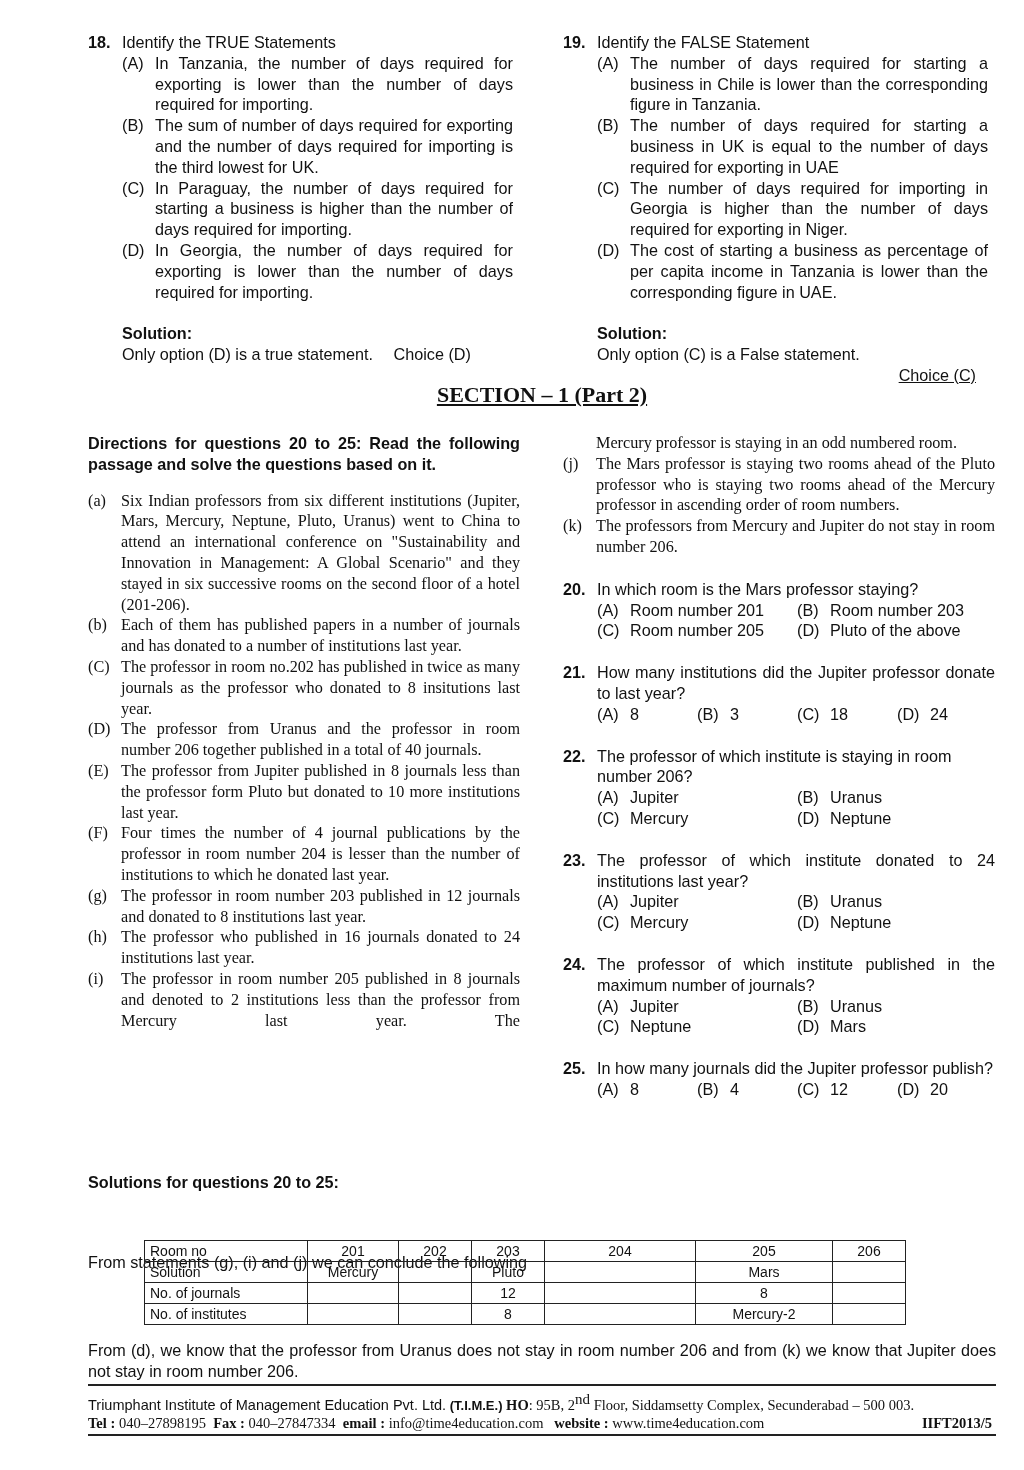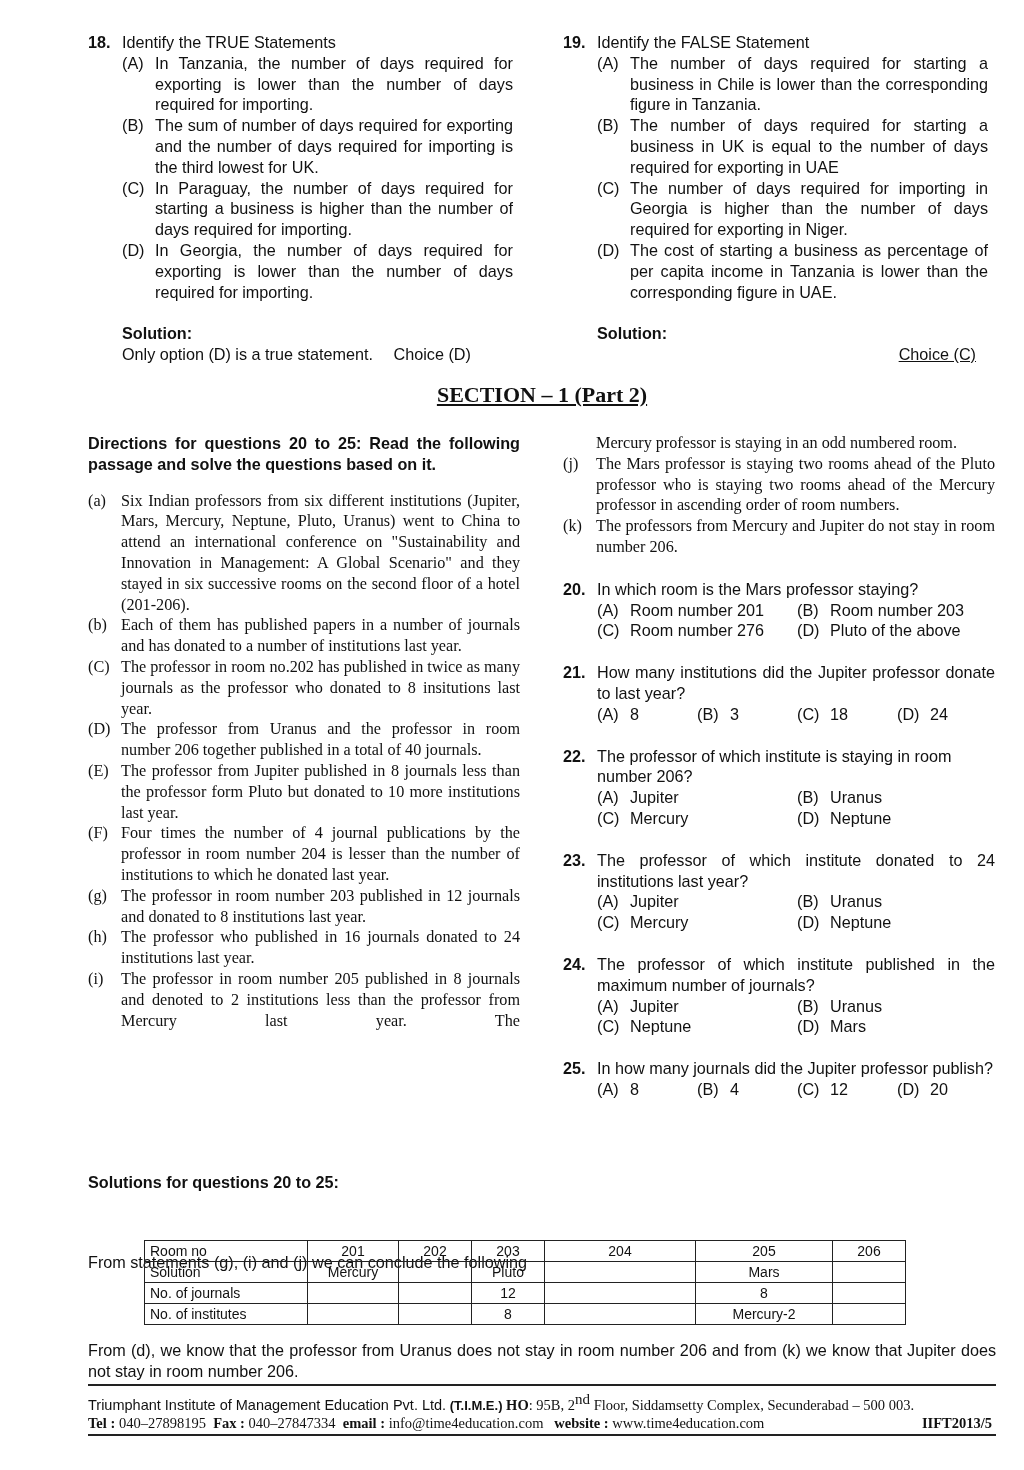--- a/index.html
+++ b/index.html
@@ -52,20 +52,21 @@
     <span class="qnum">19.</span>
     <span class="qtext">Identify the FALSE Statement</span>
   </div>
   <div style="padding-left:34px;">
     <div class="opt"><span class="lbl">(A)</span><span>The number of days required for starting a business in Chile is lower than the corresponding figure in Tanzania.</span></div>
     <div class="opt"><span class="lbl">(B)</span><span>The number of days required for starting a business in UK is equal to the number of days required for exporting in UAE</span></div>
     <div class="opt"><span class="lbl">(C)</span><span>The number of days required for importing in Georgia is higher than the number of days required for exporting in Niger.</span></div>
     <div class="opt"><span class="lbl">(D)</span><span>The cost of starting a business as percentage of per capita income in Tanzania is lower than the corresponding figure in UAE.</span></div>
   </div>
   <div class="sol-head">Solution:</div>
+  <div class="sol-line">Only option (C) is a False statement.</div>
   <div style="text-align:right; padding-right:12px;text-decoration:underline;">Choice (C)</div>
 </div>
 
 <div class="section-title">SECTION – 1 (Part 2)</div>
 
 <div class="col" style="left:88px; top:433px; width:432px;">
   <div class="directions">Directions for questions 20 to 25: Read the following passage and solve the questions based on it.</div>
   <div style="height:16px;"></div>
   <div class="stmt"><span class="lbl">(a)</span><span>Six Indian professors from six different institutions (Jupiter, Mars, Mercury, Neptune, Pluto, Uranus) went to China to attend an international conference on "Sustainability and Innovation in Management:  A Global Scenario" and they stayed in six successive rooms on the second floor of a hotel (201-206).</span></div>
   <div class="stmt"><span class="lbl">(b)</span><span>Each of them has published papers in a number of journals and has donated to a number of institutions last year.</span></div>
@@ -84,21 +85,21 @@
   <div class="stmt"><span class="lbl">(k)</span><span>The professors from Mercury and Jupiter do not stay in room number 206.</span></div>
 
   <div style="margin-top:21px;">
     <div class="q">
         <span class="qnum">20.</span>
         <span class="qtext">In which room is the Mars professor staying?</span>
       </div>
     <div class="grid2">
       <div class="ochoice"><span class="lbl">(A)</span><span>Room number 201</span></div>
       <div class="ochoice"><span class="lbl">(B)</span><span>Room number 203</span></div>
-      <div class="ochoice"><span class="lbl">(C)</span><span>Room number 276</span></div>
+      <div class="ochoice"><span class="lbl">(C)</span><span>Room number 205</span></div>
       <div class="ochoice"><span class="lbl">(D)</span><span>Pluto of the above</span></div>
     </div>
   </div>
 
   <div style="margin-top:21px;">
     <div class="q" style="text-align:justify;">
         <span class="qnum">21.</span>
         <span class="qtext">How many institutions did the Jupiter professor donate to last year?</span>
       </div>
     <div class="grid4">

